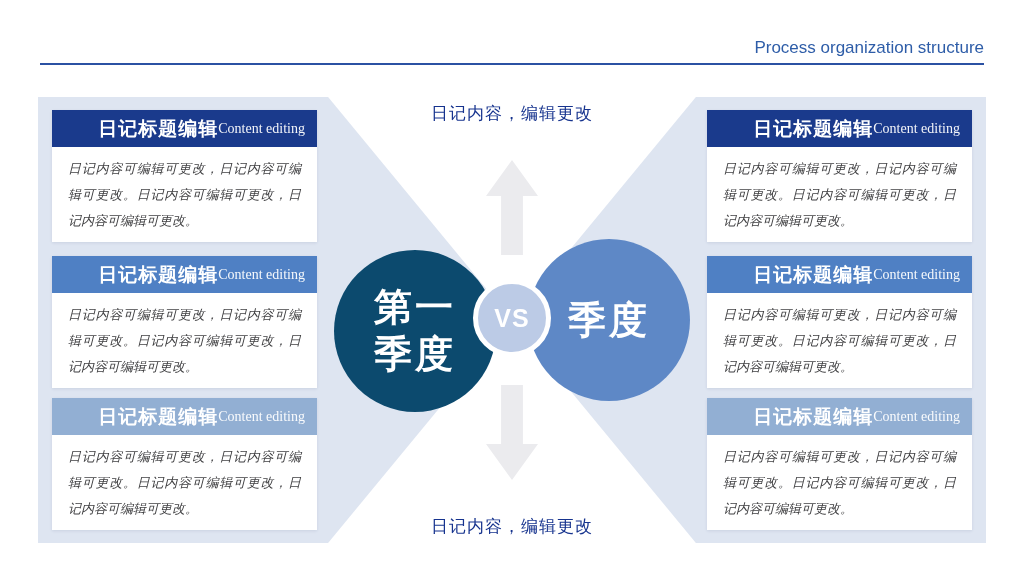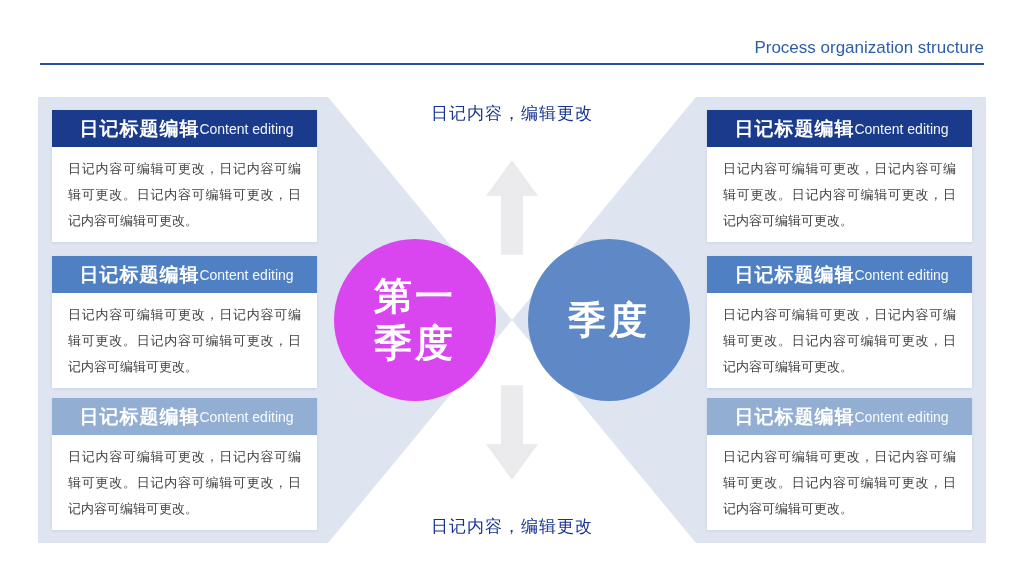--- a/index.html
+++ b/index.html
@@ -33,29 +33,31 @@
   .panel.right { left:512px; clip-path:polygon(100% 0, 38.8% 0, 0 50%, 38.8% 100%, 100% 100%); }
 
   
   .card {
     position:absolute; width:265px; height:132px; background:#ffffff;
     box-shadow:0 1px 3px rgba(30,50,100,.10); z-index:2;
   }
   .card.l { left:52px; }  .card.r { left:707px; }
   .card.row1 { top:110px; } .card.row2 { top:256px; } .card.row3 { top:398px; }
   .card-hd {
-    height:37px; display:flex; align-items:center; justify-content:center;
+    height:37px; display:flex; align-items:center; justify-content:flex-end;
     padding:0 12px 0 16px;
+    font-family:Liberation Serif, serif;
   }
   .hd1 { background:#1a3a8c; } .hd2 { background:#4f80c4; } .hd3 { background:#92afd3; }
   .card-hd .t { font-size:19px; font-weight:bold; color:#ffffff; letter-spacing:1px; white-space:nowrap; }
   .card-hd .s { font-size:14px; color:rgba(255,255,255,.95); white-space:nowrap; }
   .card-bd {
     padding:9px 16px 0 16px; font-size:13px; line-height:26px; color:#3f3f41;
     text-align:justify;
+    font-style:italic;
   }
 
   
   .caption {
     position:absolute; left:0; width:1024px; text-align:center;
     font-size:17px; font-weight:normal; color:#16338e; z-index:3; letter-spacing:1px;
   }
   .caption.top { top:102px; }
   .caption.bottom { top:515px; }
 
@@ -65,21 +67,21 @@
   }
   .arrow.up   { top:160px; clip-path:polygon(50% 0, 100% 38%, 71% 38%, 71% 100%, 29% 100%, 29% 38%, 0 38%); }
   .arrow.down { top:385px; clip-path:polygon(50% 100%, 100% 62%, 71% 62%, 71% 0, 29% 0, 29% 62%, 0 62%); }
 
   .circle {
     position:absolute; width:162px; height:162px; border-radius:50%;
     display:flex; flex-direction:column; align-items:center; justify-content:center;
     color:#ffffff; font-weight:bold; text-align:center;
   }
   .circle .ln { font-size:38px; line-height:47px; letter-spacing:3px; }
-  .circle.q-left  { left:334px; top:239px; background:#d946ef; z-index:3;text-align:center; }
+  .circle.q-left  { left:334px; top:250px; background:#0c4a6e; z-index:3;text-align:center; }
   .circle.q-right { left:528px; top:239px; background:#5e88c6; z-index:3; }
 
   .vs-badge {
     position:absolute; left:473px; top:279px; width:68px; height:68px;
     background:#bccbe6; border:5px solid #ffffff; border-radius:50%;
     display:flex; align-items:center; justify-content:center;
     font-size:25px; font-weight:bold; color:#ffffff; z-index:4; letter-spacing:1px;
   }
 </style>
 </head>
@@ -99,20 +101,21 @@
   <div class="arrow up"></div>
   <div class="arrow down"></div>
 
   <div class="circle q-left">
     <span class="ln">第一</span>
     <span class="ln">季度</span>
   </div>
   <div class="circle q-right">
     <span class="ln">季度</span>
   </div>
+  <div class="vs-badge">VS</div>
 
   <div class="card l row1">
     <div class="card-hd hd1">
       <span class="t">日记标题编辑</span>
       <span class="s">Content editing</span>
     </div>
     <div class="card-bd">日记内容可编辑可更改，日记内容可编辑可更改。日记内容可编辑可更改，日记内容可编辑可更改。</div>
   </div>
   <div class="card l row2">
     <div class="card-hd hd2">

